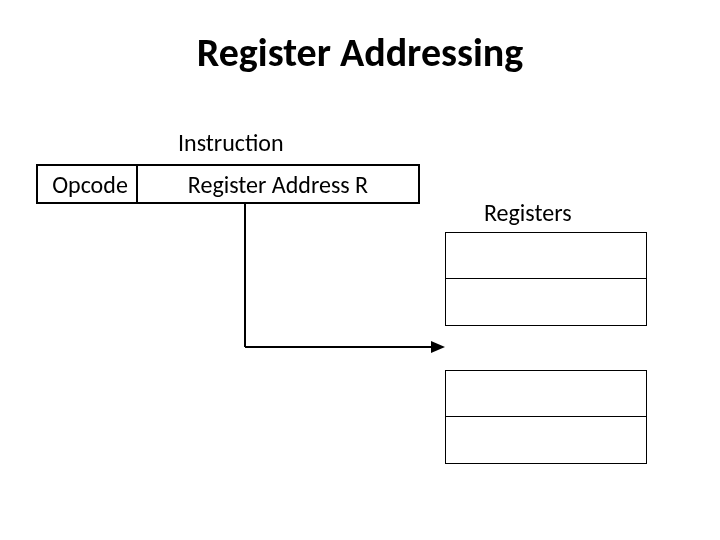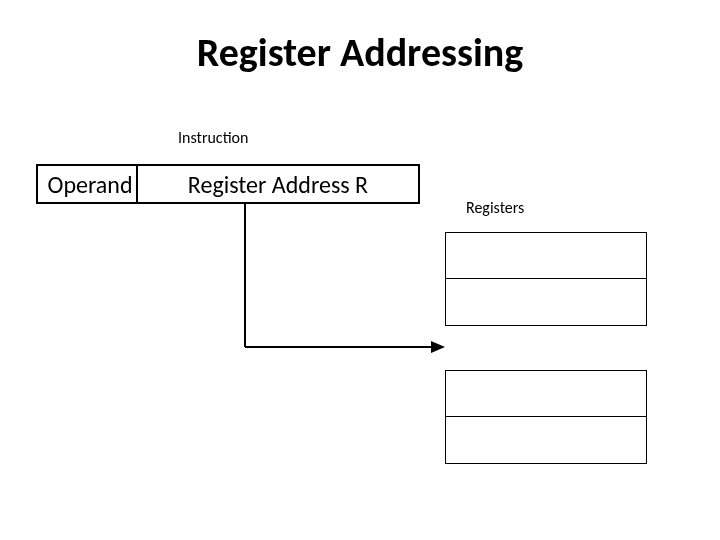--- a/index.html
+++ b/index.html
@@ -1,35 +1,35 @@
 <!DOCTYPE html>
 <html><head>
 <meta charset="utf-8">
 <style>
   html,body{margin:0;padding:0;width:720px;height:540px;background:#fff;font-family:Calibri,Arial,sans-serif;color:#000}
   .stage{position:relative;width:720px;height:540px}
   .title{position:absolute;left:0;width:720px;top:28px;text-align:center;font-weight:700;font-size:40px}
-  .lbl{position:absolute;font-size:16px}
+  .lbl{position:absolute;font-size:24px}
   .box{position:absolute;border:2px solid #000;background:#fff;display:flex;align-items:center;justify-content:center;font-size:24px}
   .thin{border-width:1.5px}
   svg{position:absolute;overflow:visible}
 </style>
 </head>
 <body>
 
 <div class="stage">
 
   <div class="title">Register Addressing</div>
 
   <div class="lbl" style="left:178px;top:128px">Instruction</div>
 
-  <div class="box" style="left:36px;top:164px;width:104px;height:36px">Operand</div>
+  <div class="box" style="left:36px;top:164px;width:104px;height:36px">Opcode</div>
   <div class="box" style="left:136px;top:164px;width:280px;height:36px">Register Address R</div>
 
-  <div class="lbl" style="left:466px;top:198px">Registers</div>
+  <div class="lbl" style="left:484px;top:198px">Registers</div>
 
   <div class="box thin" style="left:445px;top:232px;width:200px;height:46px"></div>
   <div class="box thin" style="left:445px;top:278px;width:200px;height:46px"></div>
   <div class="box thin" style="left:445px;top:370px;width:200px;height:46px"></div>
   <div class="box thin" style="left:445px;top:416px;width:200px;height:46px"></div>
 
   <svg style="left:0;top:0" width="720" height="540">
     <line x1="245" y1="202" x2="245" y2="347" stroke="#000" stroke-width="2"></line>
     <line x1="245" y1="347" x2="436" y2="347" stroke="#000" stroke-width="2"></line>
     <polygon points="445,347 431,341 431,353" fill="#000"></polygon>

